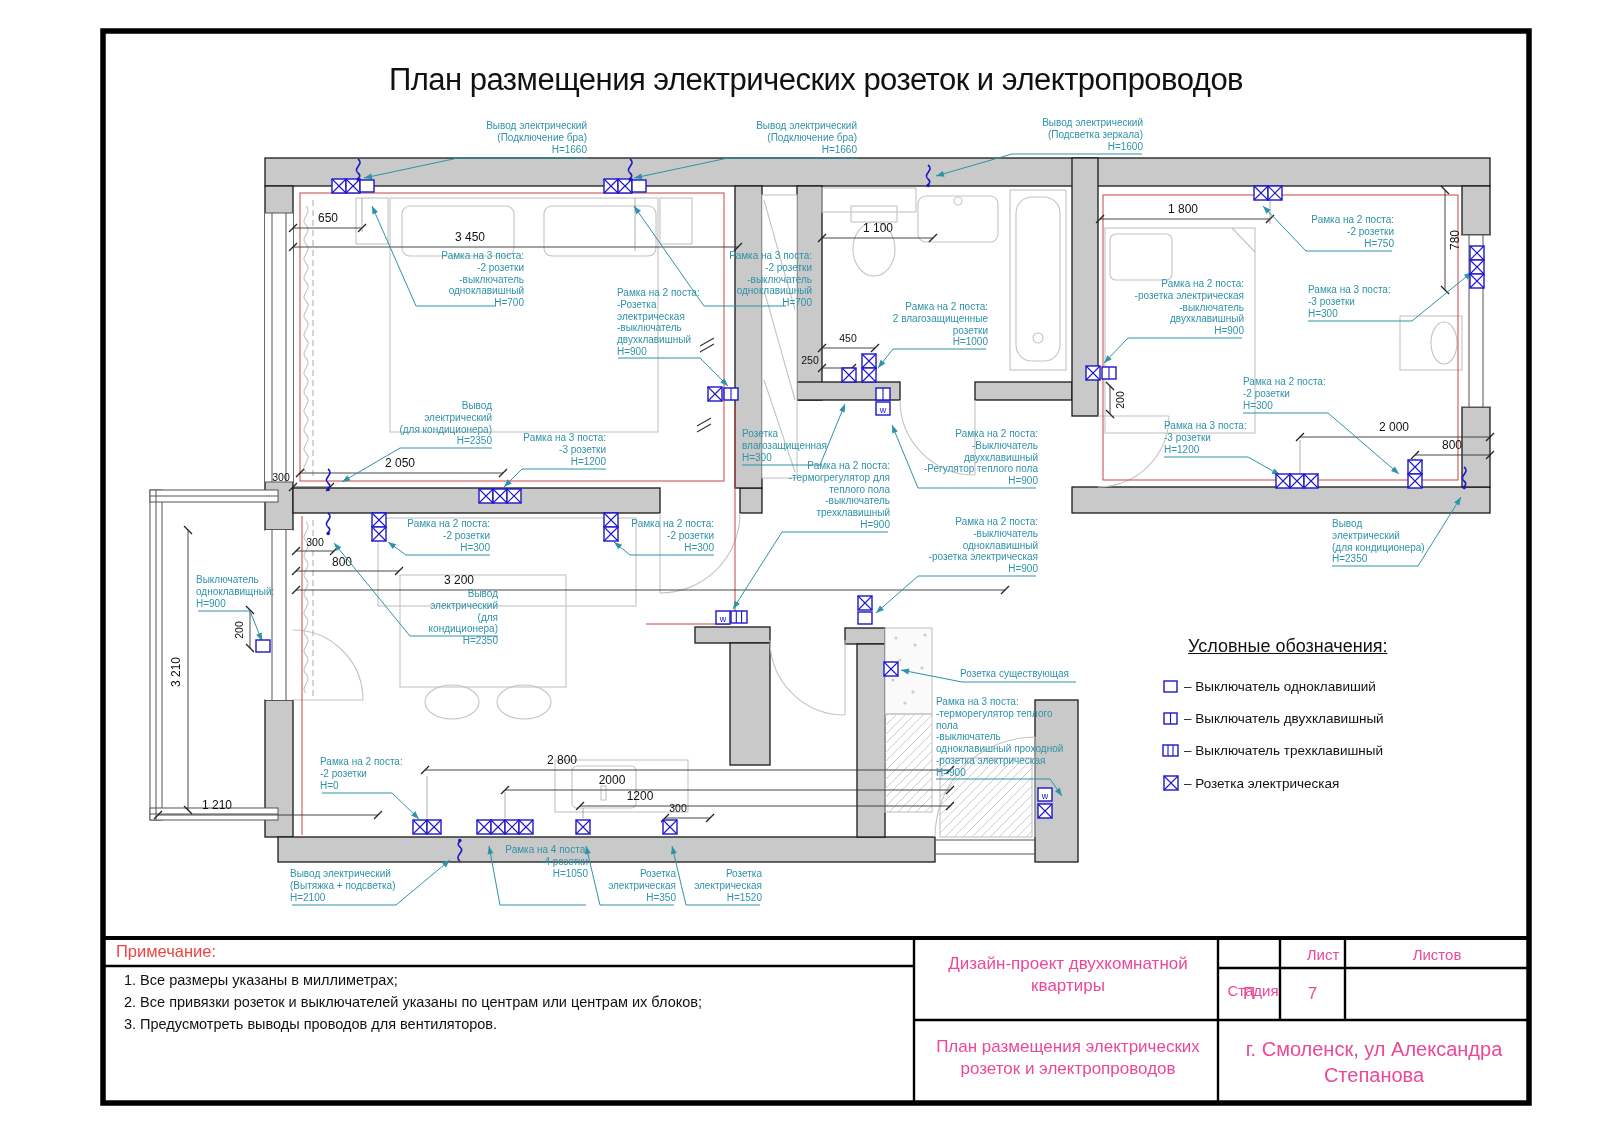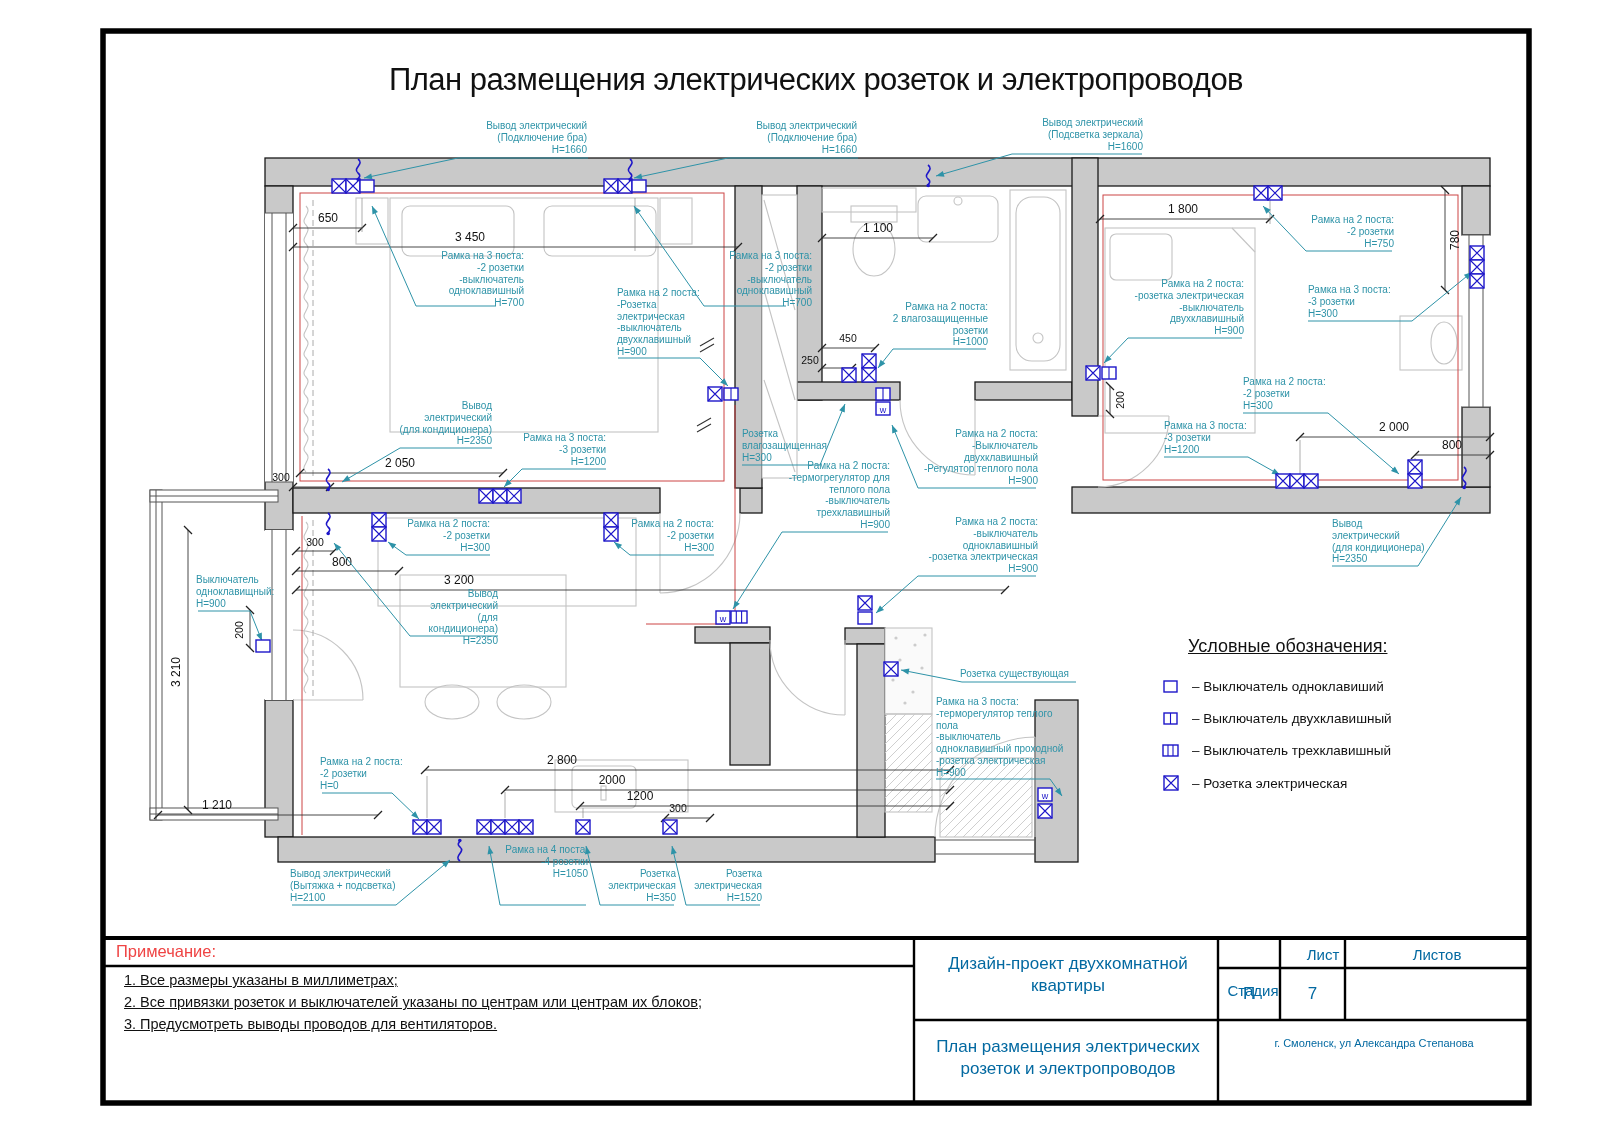--- a/index.html
+++ b/index.html
@@ -12,36 +12,36 @@
   .ann{position:absolute;font-size:10px;line-height:1.18;color:#2e93a8;
        white-space:pre-line;}
   .dim{font-size:12px;fill:#111;font-family:"Liberation Sans",sans-serif;}
   .dim.sm{font-size:10.5px;}
   
   #legend{left:1152px;top:636px;width:320px;}
   #legend .lg-title{font-size:18px;color:#111;text-decoration:underline;
                     margin:0 0 22px 36px;}
   .lg-row{display:flex;align-items:center;margin-bottom:17px;}
   .lg-ic{width:26px;display:flex;justify-content:center;margin-left:6px;}
-  .lg-label{font-size:13.5px;color:#111;margin-left:8px;}
+  .lg-label{font-size:13.5px;color:#111;}
   
   #notes-title{left:116px;top:942px;font-size:16.5px;color:#ef4444;}
-  #notes{left:124px;top:972px;width:780px;font-size:14.5px;color:#111;text-decoration:underline;}
+  #notes{left:124px;top:972px;width:780px;font-size:14.5px;color:#111;}
   #notes div{height:22px;}
   
-  .tb{color:#0369a1;text-align:center;}
+  .tb{color:#ec4899;text-align:center;}
   #tb-project{left:938px;top:953px;width:260px;font-size:17px;line-height:1.3;}
   #tb-stage-l{left:1218px;top:946px;width:70px;font-size:15px;margin-top:36px;}
   #tb-sheet-l{left:1280px;top:946px;width:86px;font-size:15px;}
   #tb-sheets-l{left:1345px;top:946px;width:184px;font-size:15px;}
   #tb-stage-v{left:1218px;top:984px;width:62px;font-size:17px;}
   #tb-sheet-v{left:1280px;top:984px;width:65px;font-size:17px;}
   #tb-sheets-v{left:1345px;top:984px;width:184px;font-size:17px;}
   #tb-drawing{left:928px;top:1036px;width:280px;font-size:17px;line-height:1.3;}
-  #tb-address{left:1240px;top:1036px;width:268px;font-size:11px;line-height:1.3;}
+  #tb-address{left:1240px;top:1036px;width:268px;font-size:20px;line-height:1.3;}
 </style>
 </head>
 <body>
 
 <div id="sheet">
 
 <svg id="plan-svg" width="1600" height="1132" viewBox="0 0 1600 1132">
   <defs>
     <marker id="tick" markerUnits="userSpaceOnUse" markerWidth="12" markerHeight="12" refX="0" refY="0" orient="auto" style="overflow:visible">
       <path d="M-4,4 L4,-4" stroke="#222" stroke-width="1.3"></path>

